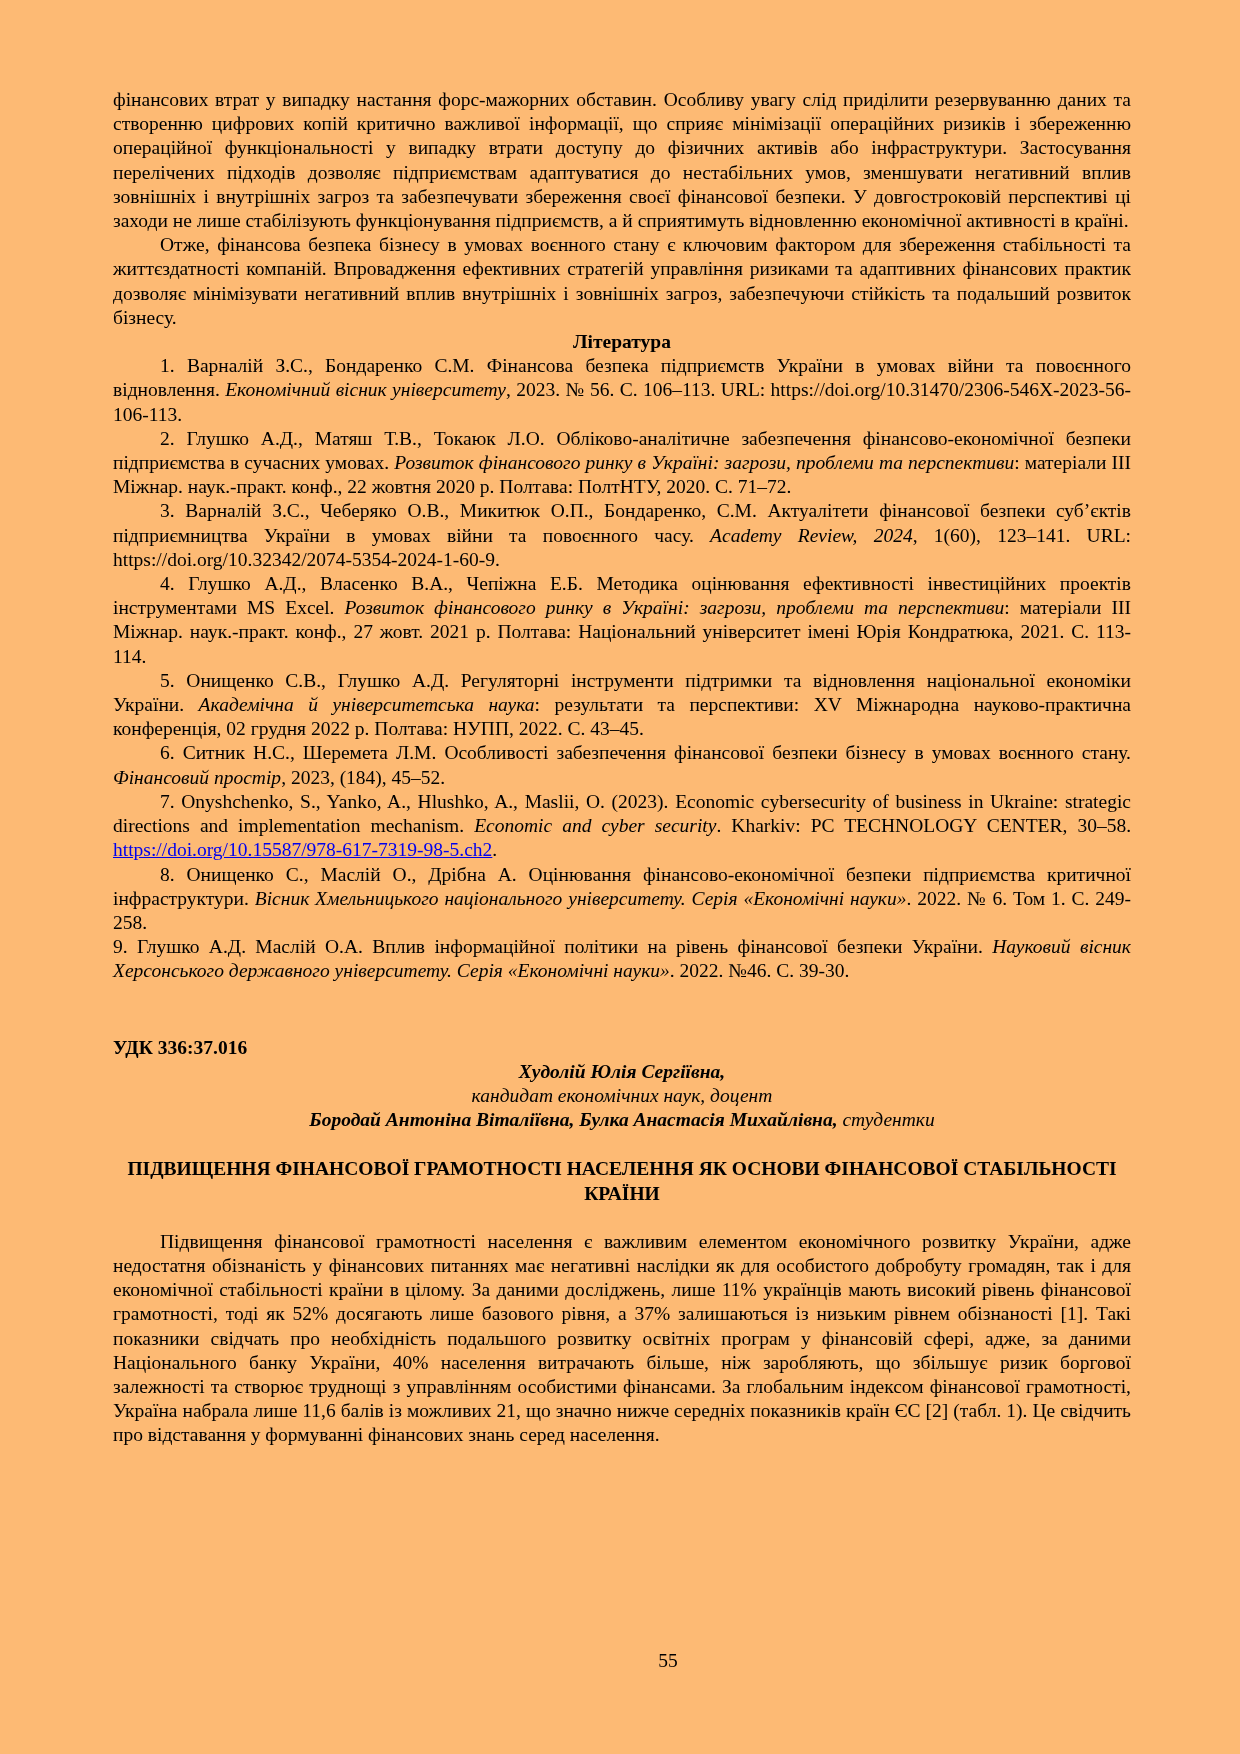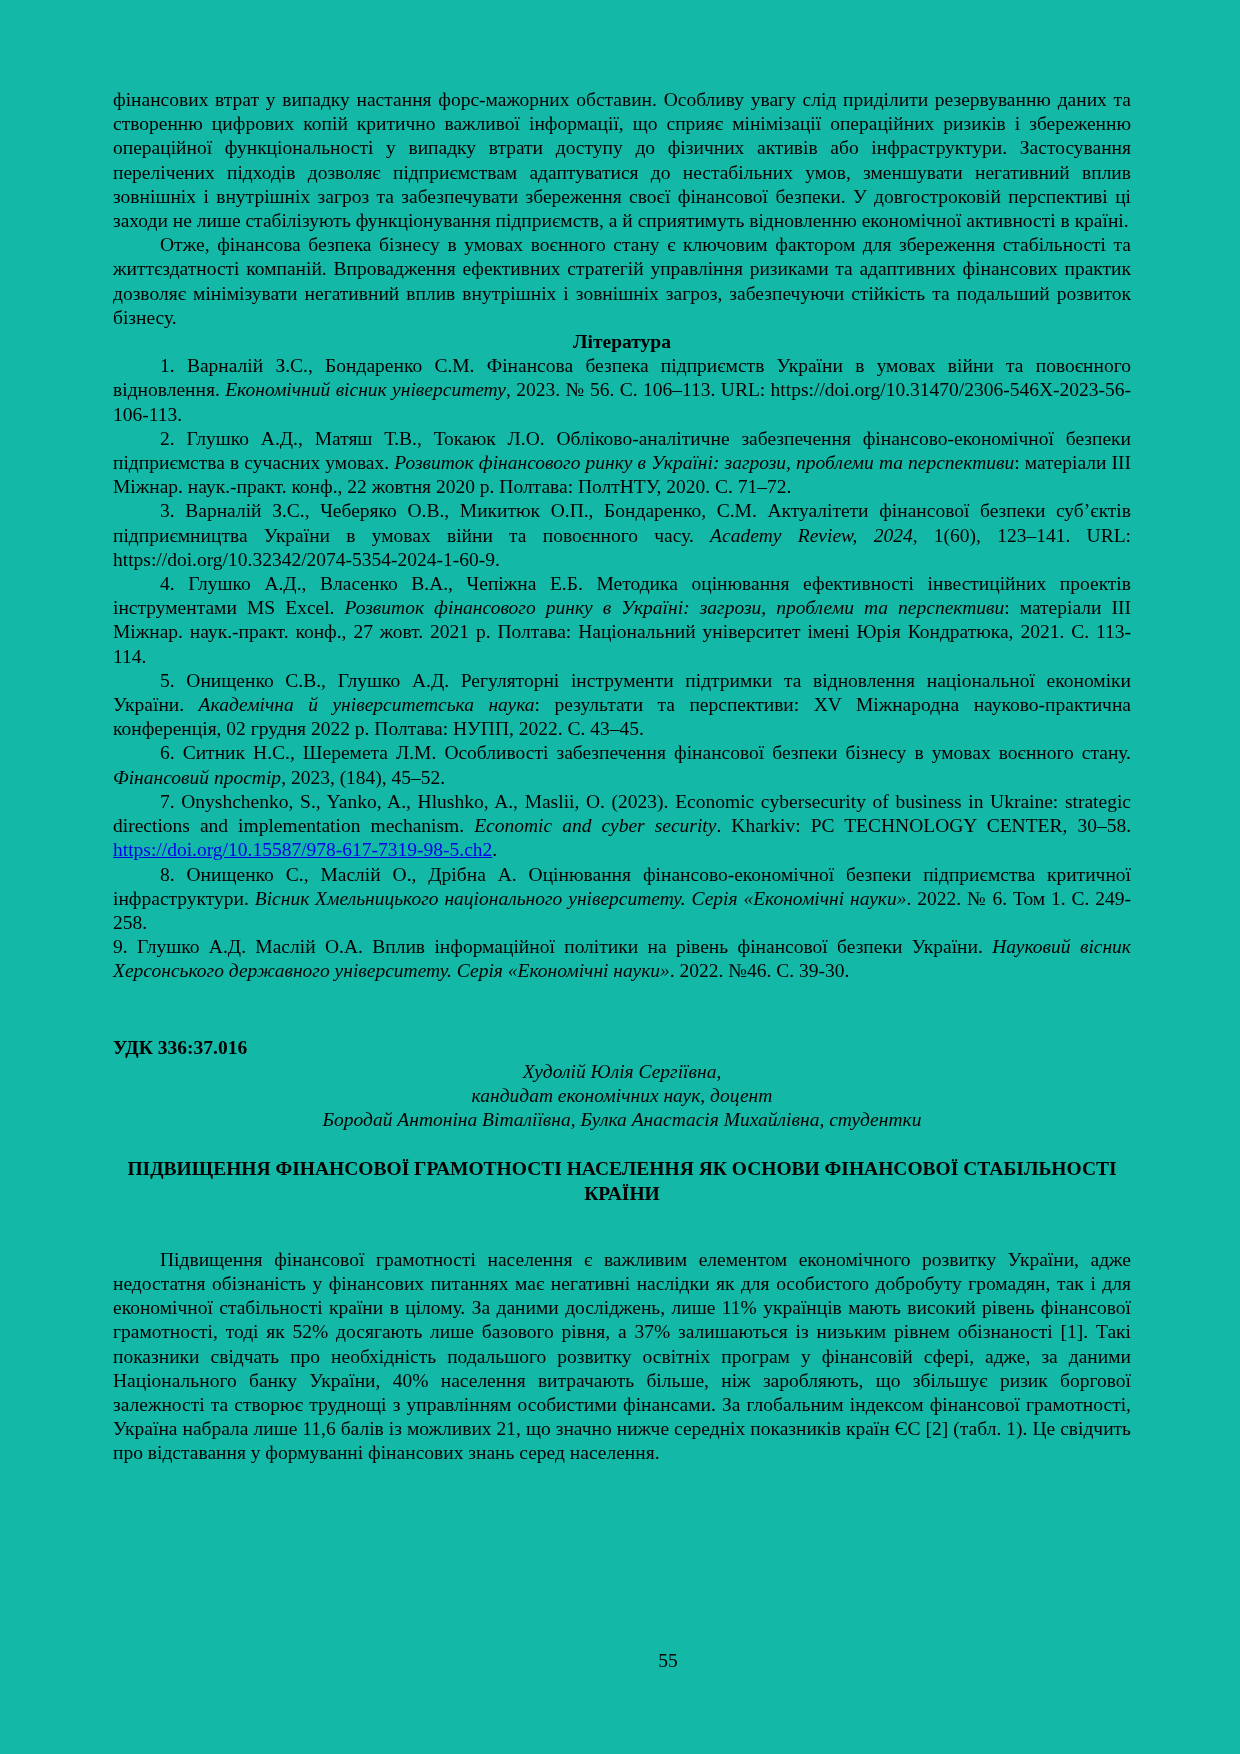--- a/index.html
+++ b/index.html
@@ -1,51 +1,51 @@
 <!DOCTYPE html>
 <html lang="uk"><head>
 <meta charset="utf-8">
 <style>
   html, body { margin: 0; padding: 0; background: #ffffff; }
   .page {
     position: relative;
     width: 1240px;
     height: 1754px;
-    background: #14b8a6;
+    background: #fdba74;
     color: #000000;
     font-family: "Liberation Serif", "DejaVu Serif", serif;
     overflow: hidden;
   }
   .content {
     position: absolute;
     left: 113px;
     top: 88px;
     width: 1018px;
     font-size: 19.5px;
     line-height: 24.2px;
   }
   p, h2, h3 { margin: 0; padding: 0; font-size: inherit; line-height: inherit; }
   .just   { text-align: justify; }
   .indent { text-indent: 47px; }
   .center { text-align: center; }
   .bold   { font-weight: bold; text-align: center; }
   .udc    { font-weight: bold; margin-top: 52px; }
-  .title  { font-weight: bold; text-align: center; margin-top: 25px; margin-bottom: 42px; }
+  .title  { font-weight: bold; text-align: center; margin-top: 25px; margin-bottom: 24px; }
   .doi    { color: #0000EE; text-decoration: underline; cursor: pointer; }
   .footer {
     position: absolute;
     top: 1650px;
     left: 0;
     width: 100%;
     text-align: center;
     font-size: 19.5px;
     padding-left: 48px;
   }
   em { font-style: italic; }
-  strong { font-weight: normal; }
+  strong { font-weight: bold; }
 </style>
 </head>
 <body>
 
 <div class="page">
   <div class="content">
 
     <p class="just">фінансових втрат у випадку настання форс-мажорних обставин. Особливу увагу слід приділити резервуванню даних та створенню цифрових копій критично важливої інформації, що сприяє мінімізації операційних ризиків і збереженню операційної функціональності у випадку втрати доступу до фізичних активів або інфраструктури. Застосування перелічених підходів дозволяє підприємствам адаптуватися до нестабільних умов, зменшувати негативний вплив зовнішніх і внутрішніх загроз та забезпечувати збереження своєї фінансової безпеки. У довгостроковій перспективі ці заходи не лише стабілізують функціонування підприємств, а й сприятимуть відновленню економічної активності в країні.</p>
     <p class="just indent">Отже, фінансова безпека бізнесу в умовах воєнного стану є ключовим фактором для збереження стабільності та життєздатності компаній. Впровадження ефективних стратегій управління ризиками та адаптивних фінансових практик дозволяє мінімізувати негативний вплив внутрішніх і зовнішніх загроз, забезпечуючи стійкість та подальший розвиток бізнесу.</p>
 

